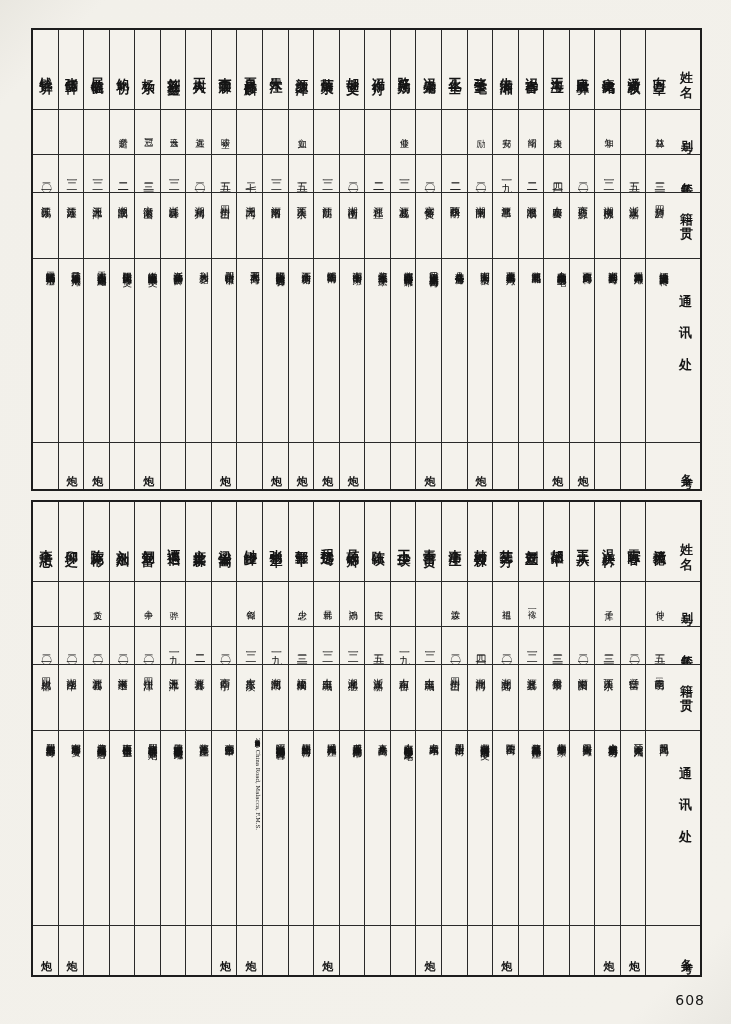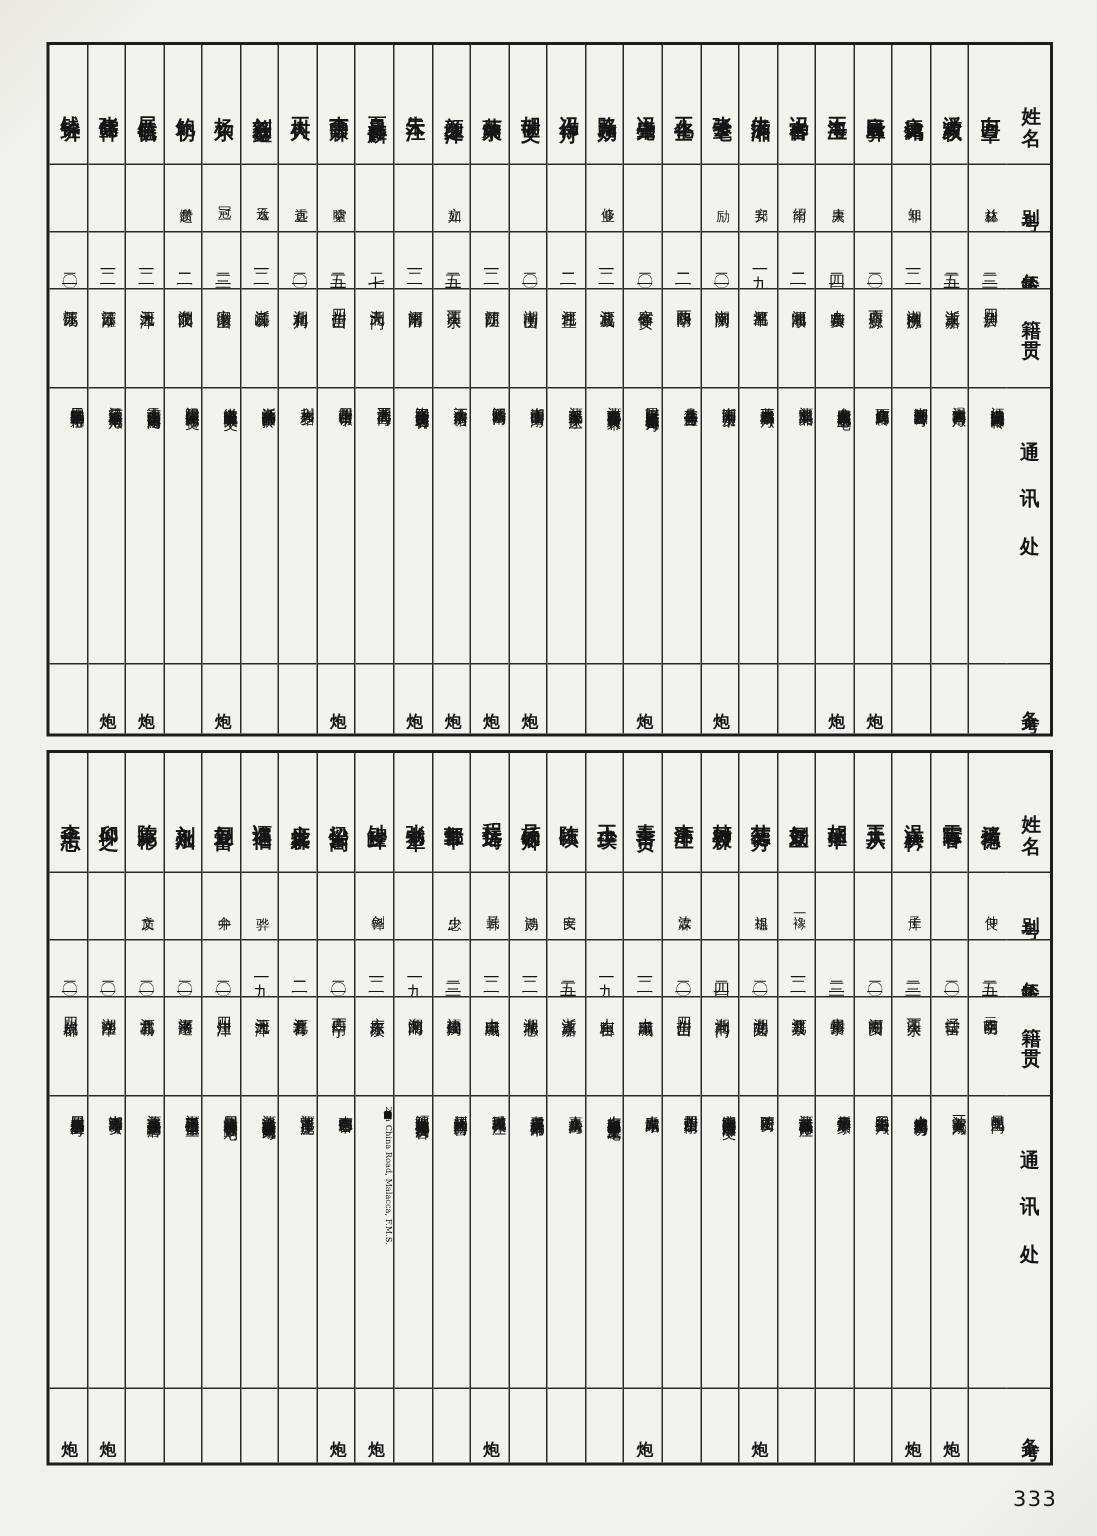--- a/index.html
+++ b/index.html
@@ -484,14 +484,14 @@
       <div class="col person">
     <div class="cell c-name">李培志</div>
     <div class="cell c-alias"></div>
     <div class="cell c-age">二〇</div>
     <div class="cell c-native">四川成都</div>
     <div class="cell c-address">四川成都东玉沙街五二号</div>
     <div class="cell c-remark">炮</div>
   </div>
     </div>
 
-  <div class="page-number">333</div>
+  <div class="page-number">608</div>
 </div>
 
 </body></html>

